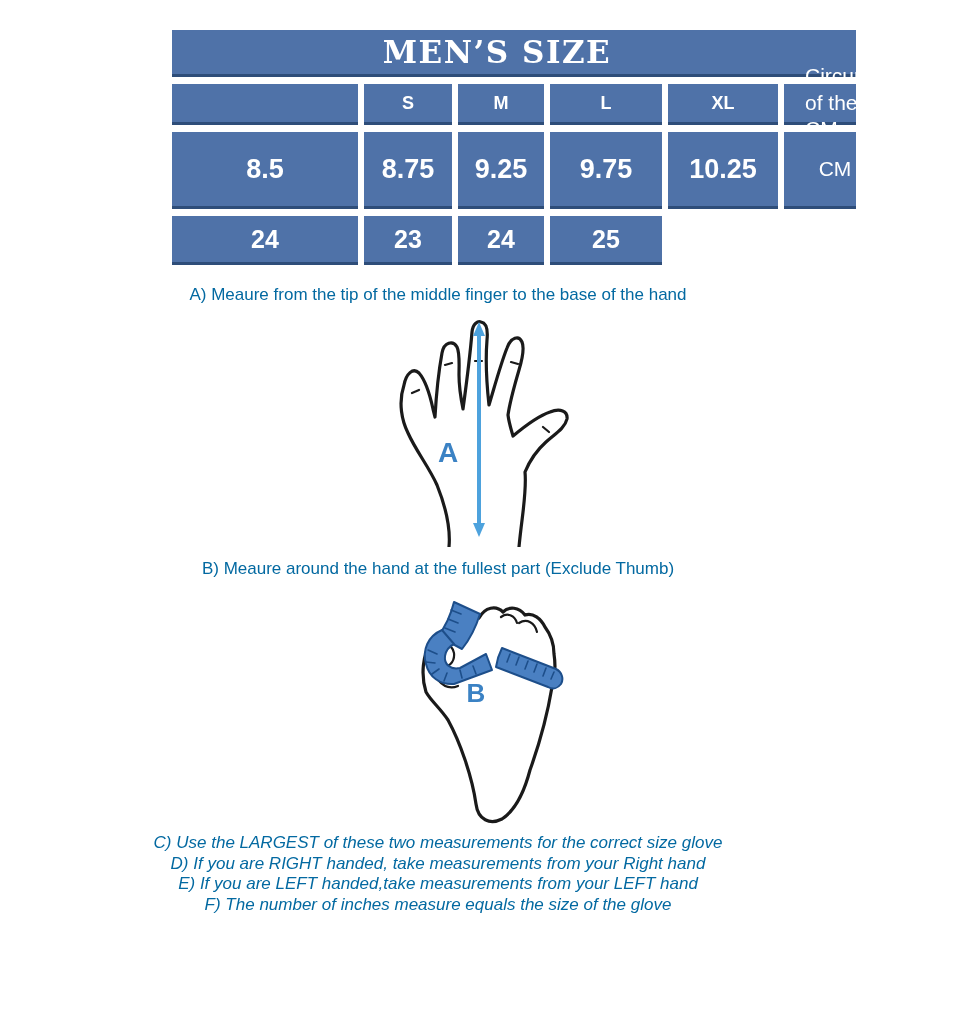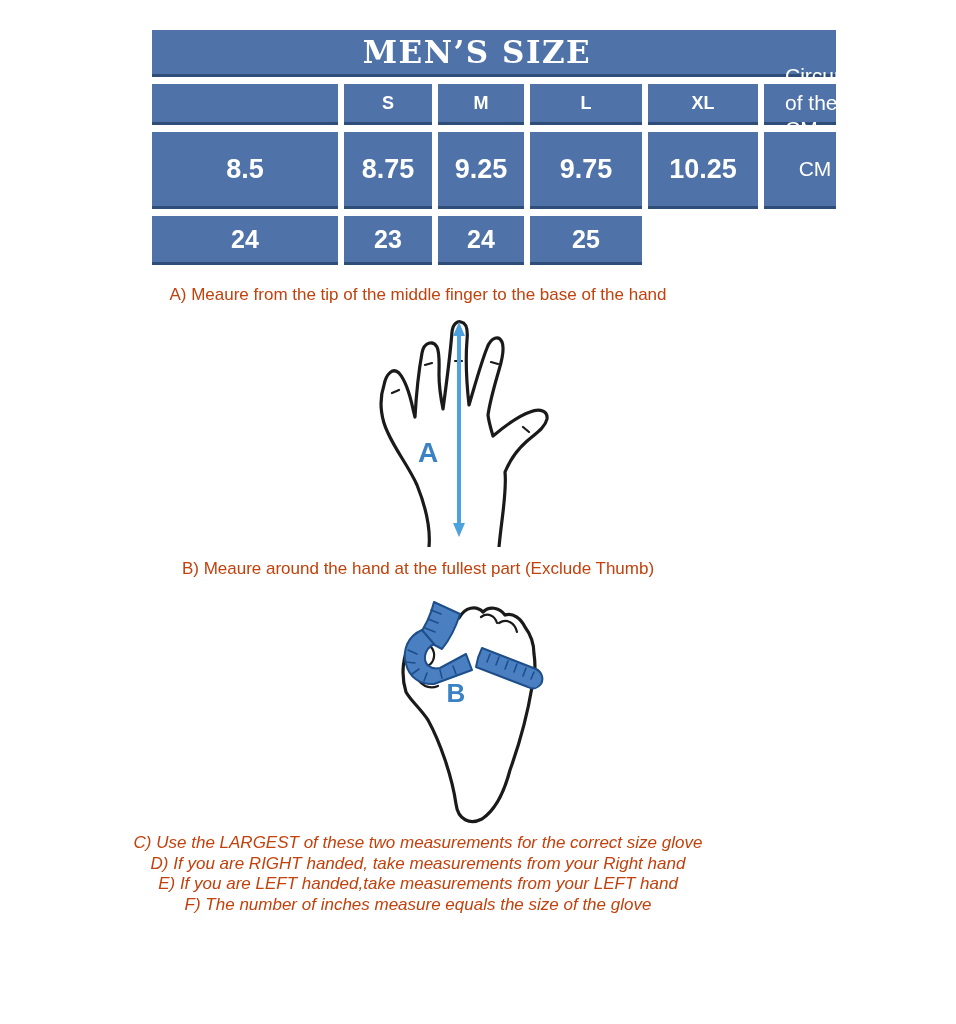--- a/index.html
+++ b/index.html
@@ -3,20 +3,21 @@
 <meta charset="utf-8">
 <style>
   html, body { margin: 0; padding: 0; background: #ffffff; }
   .page {
     position: relative;
     width: 836px;
     height: 1024px;
     background: #ffffff;
     font-family: "Liberation Sans", sans-serif;
     overflow: hidden;
+    margin-left: 20px;
   }
 
   
   .size-table {
     position: absolute;
     left: 152px; top: 30px;
     width: 716px;
     display: grid;
     grid-template-columns: 186px 88px 86px 112px 110px 102px;
     grid-template-rows: 47px 41px 77px 49px;
@@ -50,21 +51,21 @@
   }
   .val-lg { font-weight: bold; font-size: 27px; }
   .val-md { font-weight: bold; font-size: 25px; }
 
   
   .instr {
     position: absolute;
     left: 0;
     width: 100%;
     text-align: center;
-    color: #c2410c;
+    color: #0369a1;
     font-size: 17px;
   }
   .line-a { top: 285px; }
   .line-b { top: 559px; }
   .instr-block { top: 833px; line-height: 20.6px; font-style: italic; }
 
   
   .fig { position: absolute; }
   .fig-hand { left: 372px; top: 315px; width: 182px; height: 232px; }
   .fig-fist { left: 398px; top: 590px; width: 166px; height: 240px; }

